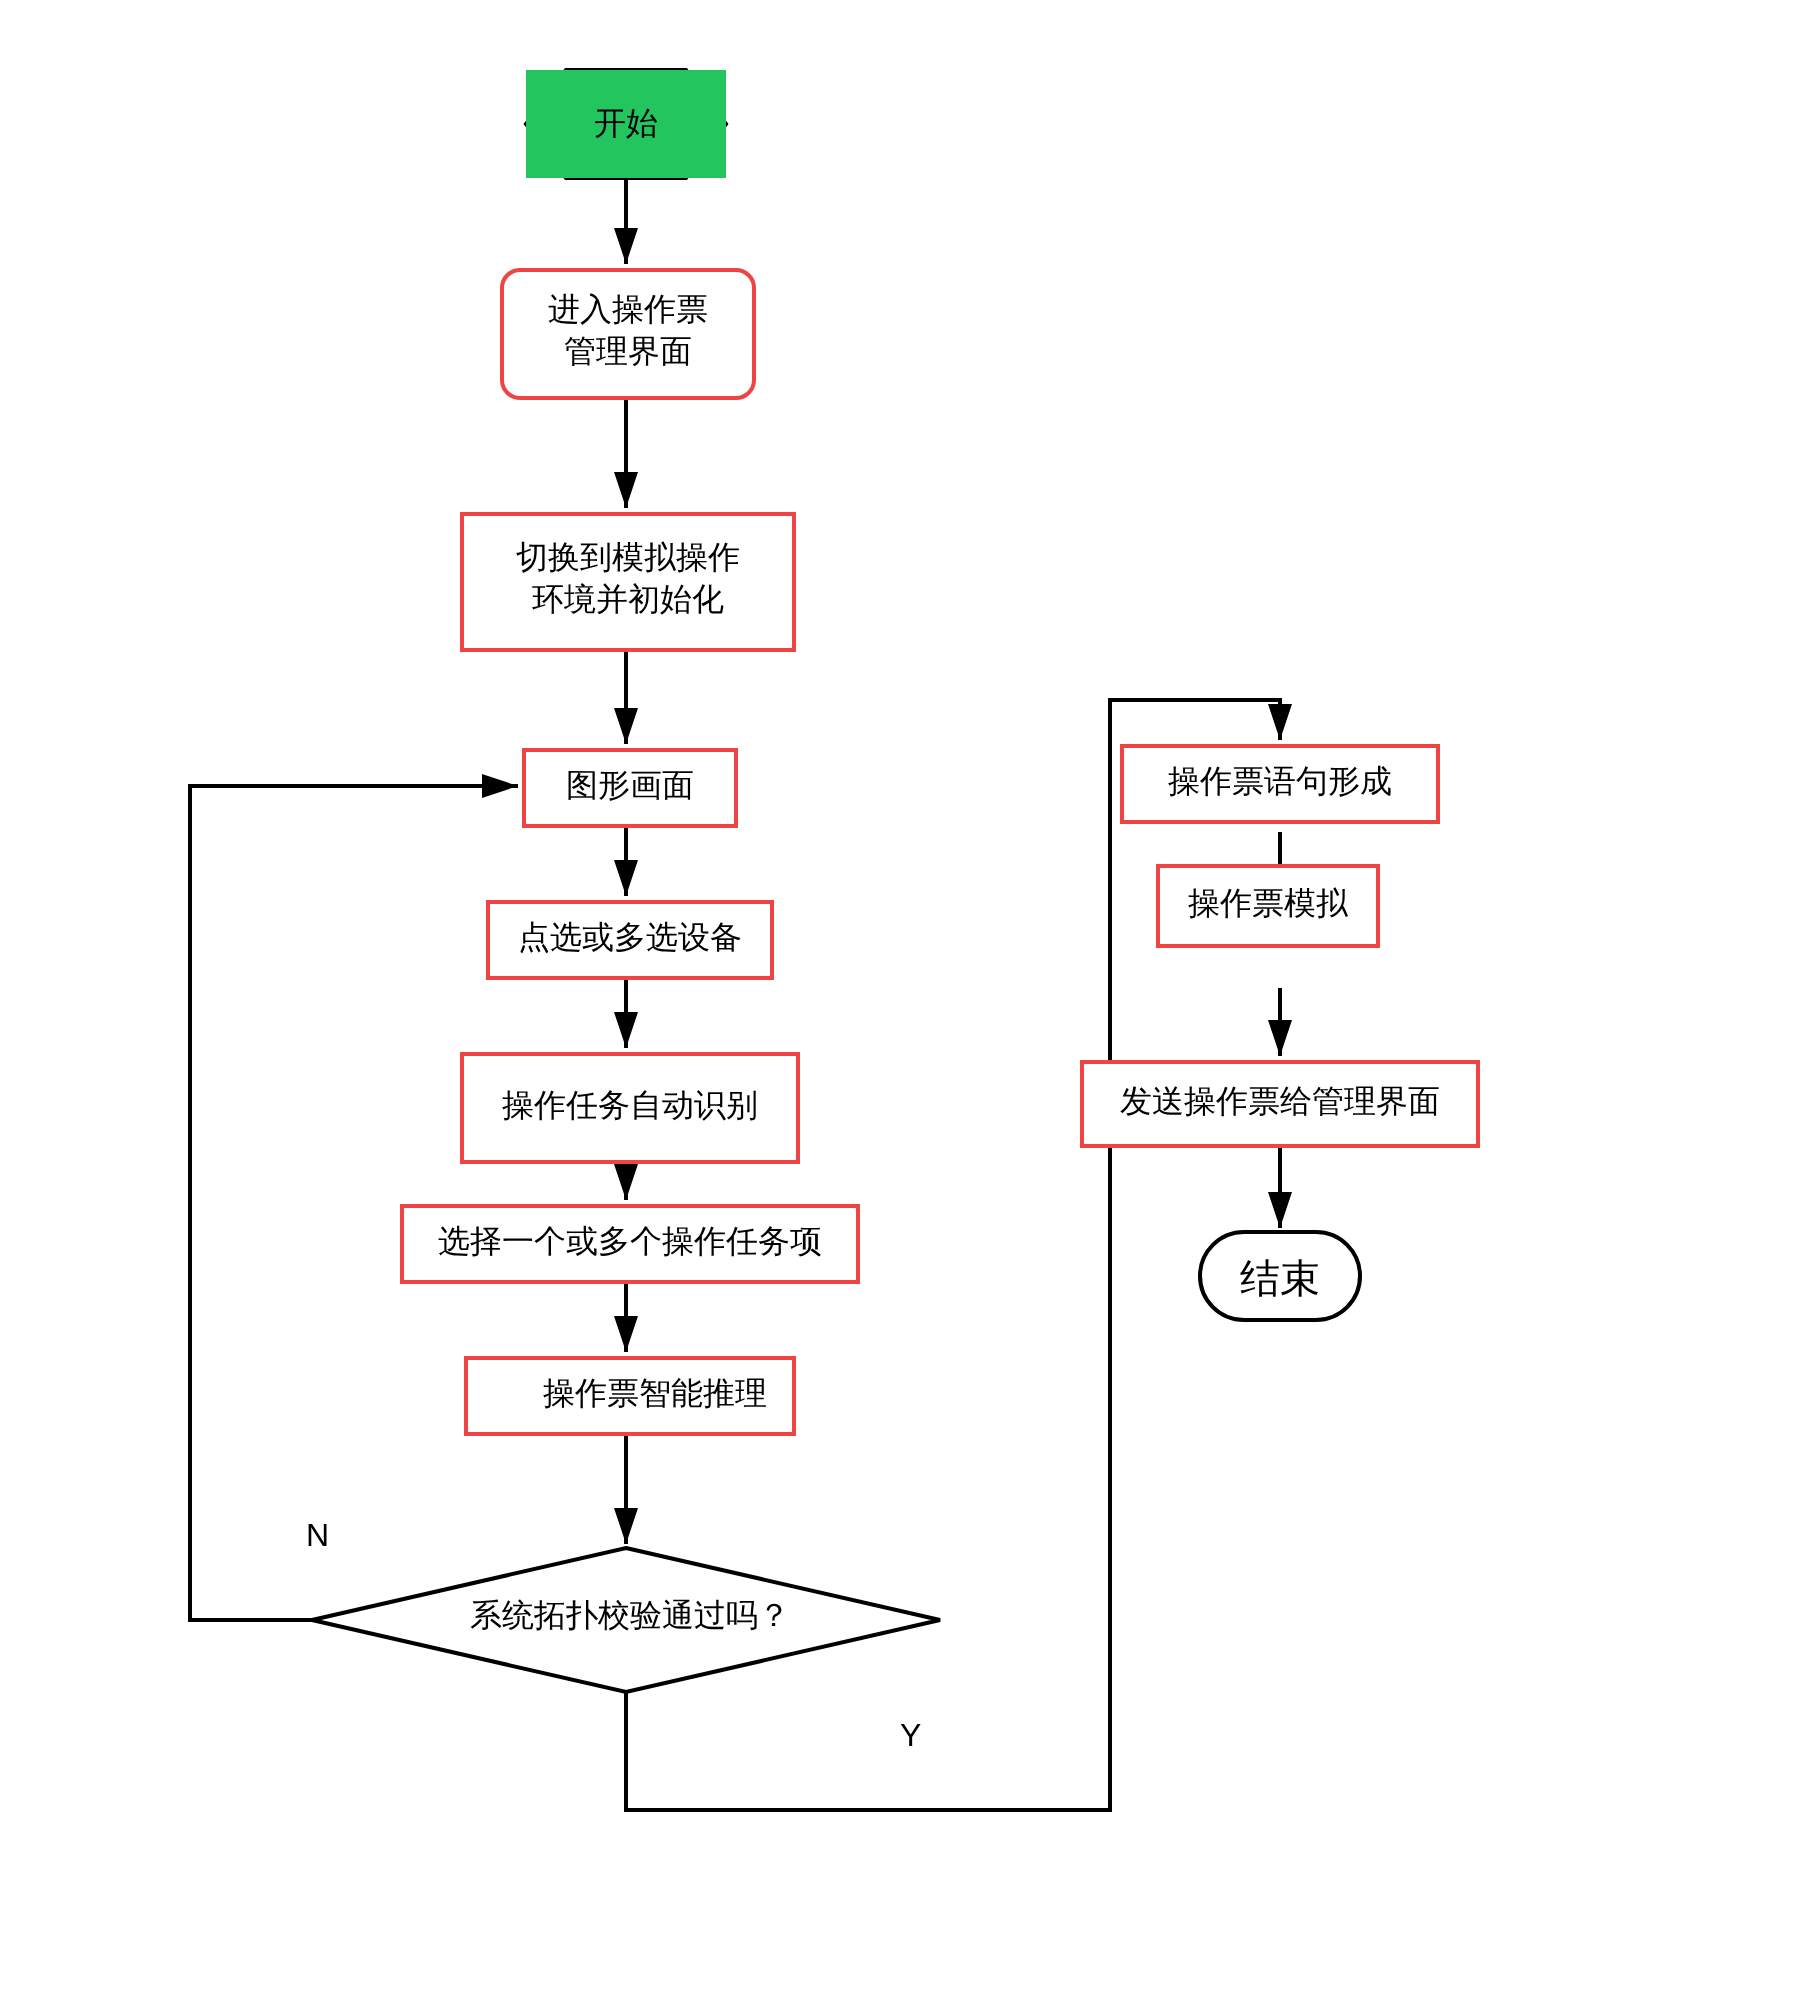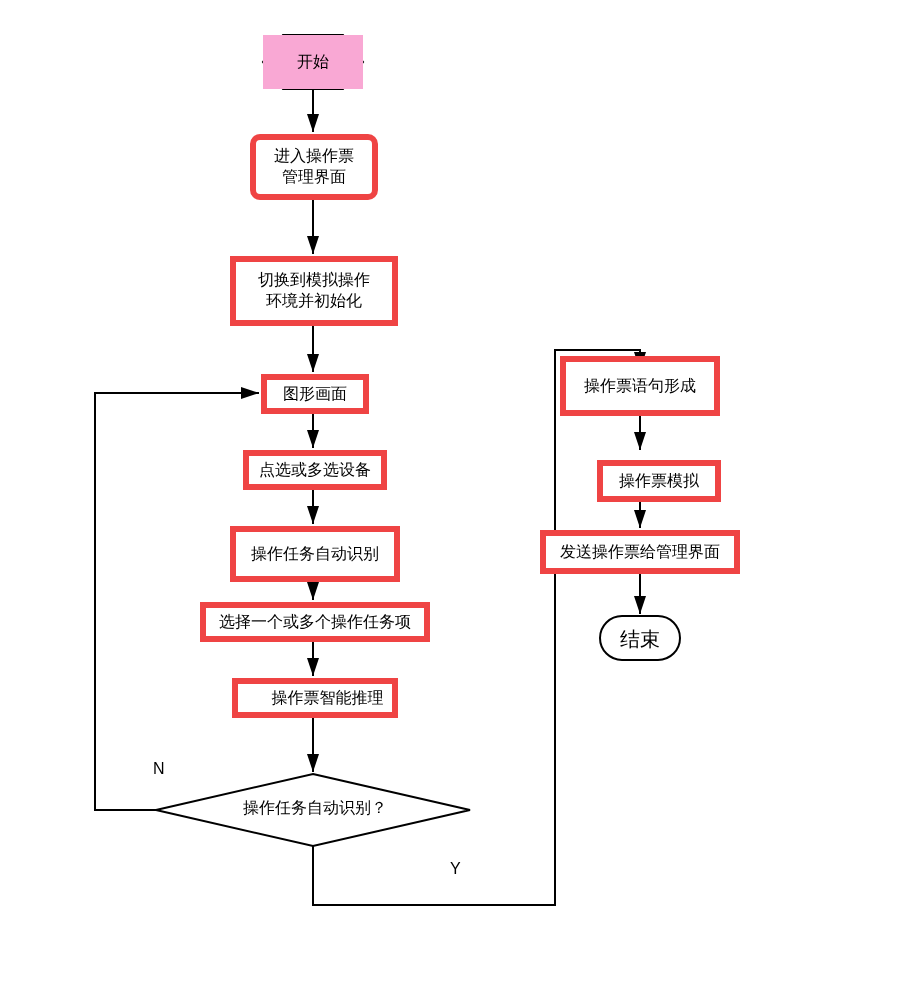--- a/index.html
+++ b/index.html
@@ -6,37 +6,37 @@
     margin: 0;
     padding: 0;
     background: #fff;
     font-family: "SimSun", "Microsoft YaHei", sans-serif;
     width: 898px;
     height: 1000px;
     position: relative;
   }
   .node {
     position: absolute;
-    border: 6px solid #ef4444;
+    border: 2px solid #ef4444;
     background: #fff;
     display: flex;
     align-items: center;
     justify-content: center;
     text-align: center;
     font-size: 16px;
     line-height: 1.3;
     box-sizing: border-box;
     padding: 4px 8px;
   }
   .rounded {
     border-radius: 10px;
   }
   .hexagon {
     position: absolute;
-    background: #f9a8d4;
+    background: #22c55e;
     display: flex;
     align-items: center;
     justify-content: center;
     font-size: 16px;
   }
   svg.connector {
     position: absolute;
     top: 0;
     left: 0;
     width: 898px;
@@ -119,32 +119,32 @@
 
 <div class="node" style="left:200px; top:602px; width:230px; height:40px;">
   <span>选择一个或多个操作任务项</span>
 </div>
 
 <div class="node" style="left:232px; top:678px; width:166px; height:40px;padding-left:33px;">
   <span>操作票智能推理</span>
 </div>
 
 <div style="position:absolute; left:200px; top:798px; width:230px; text-align:center; font-size:16px;">
-  <span>操作任务自动识别？</span>
+  <span>系统拓扑校验通过吗？</span>
 </div>
 
 <div class="label" style="left:153px; top:760px;">N</div>
 
 <div class="label" style="left:450px; top:860px;">Y</div>
 
-<div class="node" style="left:560px; top:356px; width:160px; height:60px;">
+<div class="node" style="left:560px; top:372px; width:160px; height:40px;">
   <span>操作票语句形成</span>
 </div>
 
-<div class="node" style="left:578px; top:460px; width:124px; height:42px;margin-left:19px;">
+<div class="node" style="left:578px; top:432px; width:112px; height:42px;">
   <span>操作票模拟</span>
 </div>
 
 <div class="node" style="left:540px; top:530px; width:200px; height:44px;text-align:center;">
   <span>发送操作票给管理界面</span>
 </div>
 
 <div style="position:absolute; left:600px; top:626px; width:80px; text-align:center; font-size:20px;">
   <span>结束</span>
 </div>

